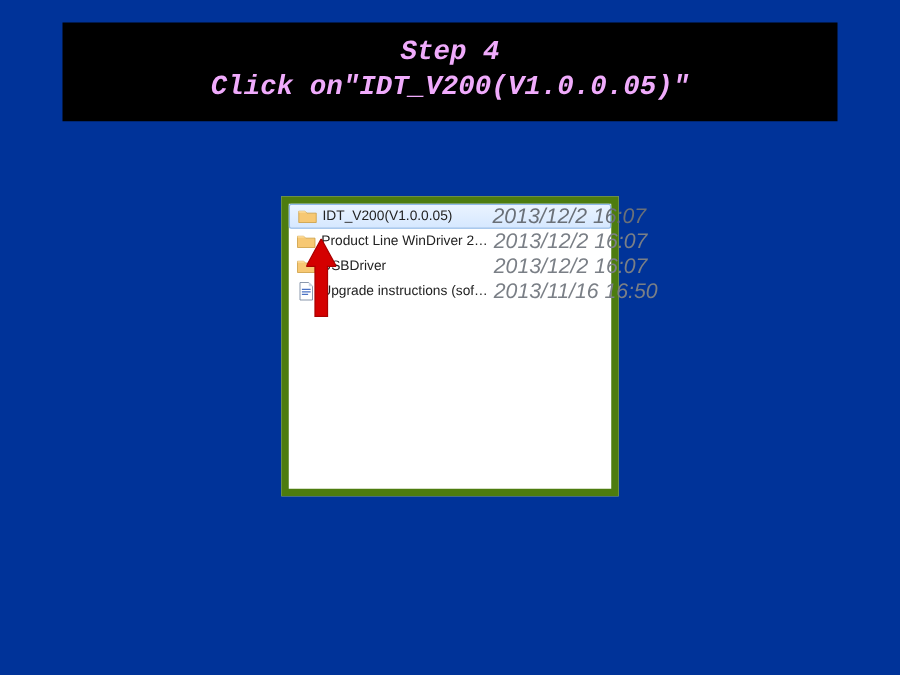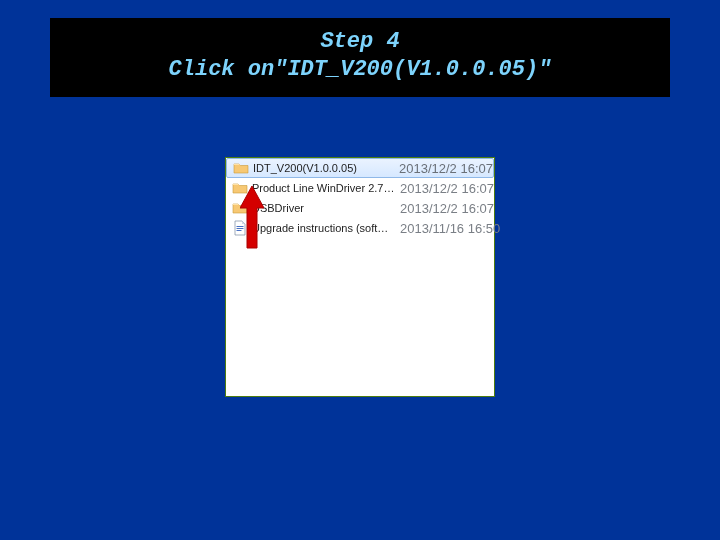--- a/index.html
+++ b/index.html
@@ -5,38 +5,38 @@
   * { box-sizing: border-box; margin: 0; padding: 0; }
   body {
     width: 720px;
     height: 540px;
     background: #003399;
     font-family: "Segoe UI", Tahoma, sans-serif;
     overflow: hidden;
   }
   .header {
     background: #000;
-    color: #7dd3fc;
+    color: #f0abfc;
     width: 620px;
     margin: 18px auto 0;
     padding: 10px 0 14px;
     text-align: center;
     font-family: "Courier New", monospace;
     font-style: italic;
     font-weight: bold;
     font-size: 22px;
     line-height: 1.25;
   }
   .explorer-wrap {
     position: relative;
     width: 270px;
     height: 240px;
     margin: 60px auto 0;
     background: #fff;
-    border: 1px solid #4d7c0f;
+    border: 6px solid #4d7c0f;
   }
   .row {
     display: flex;
     align-items: center;
     height: 20px;
     font-size: 11px;
     color: #222;
     white-space: nowrap;
   }
   .row.sel {
@@ -54,21 +54,22 @@
   .row .name {
     flex: 1 1 auto;
     overflow: hidden;
     text-overflow: ellipsis;
     padding-right: 4px;
   }
   .row .date {
     width: 94px;
     flex: 0 0 auto;
     color: #7a7f86;
-    font-size: 13px;
+    font-size: 17px;
+    font-style: italic;
   }
   .row.sel .date { color: #6a7078; }
   .arrow {
     position: absolute;
     left: 14px;
     top: 28px;
     width: 24px;
     height: 70px;
     pointer-events: none;
   }

